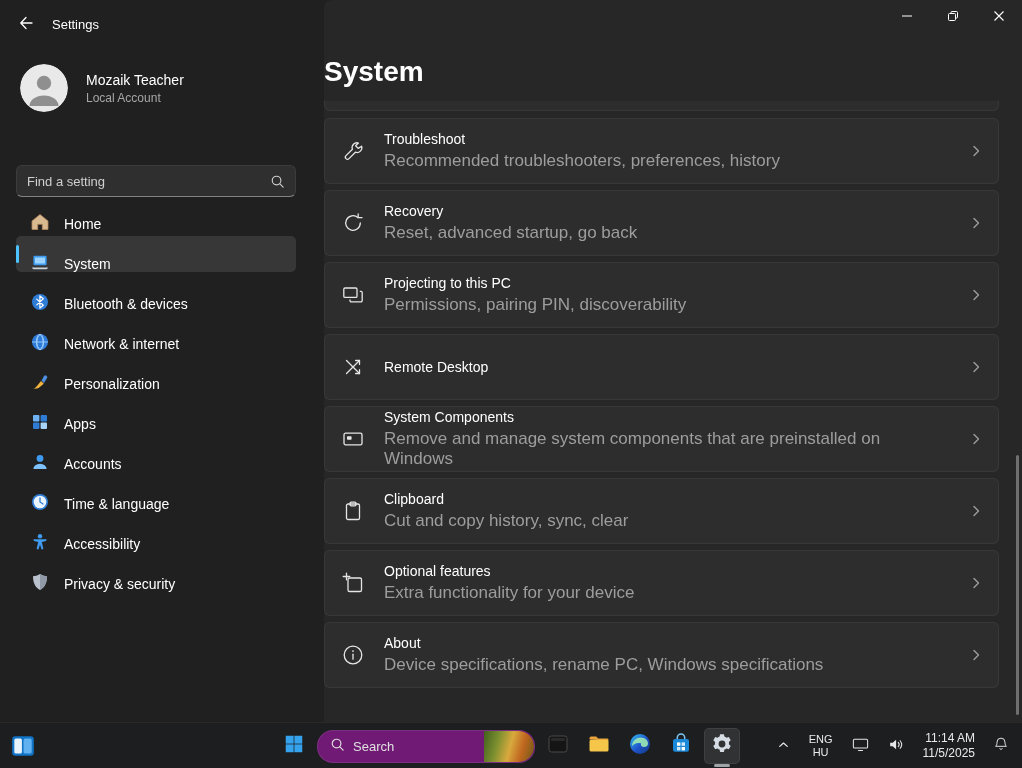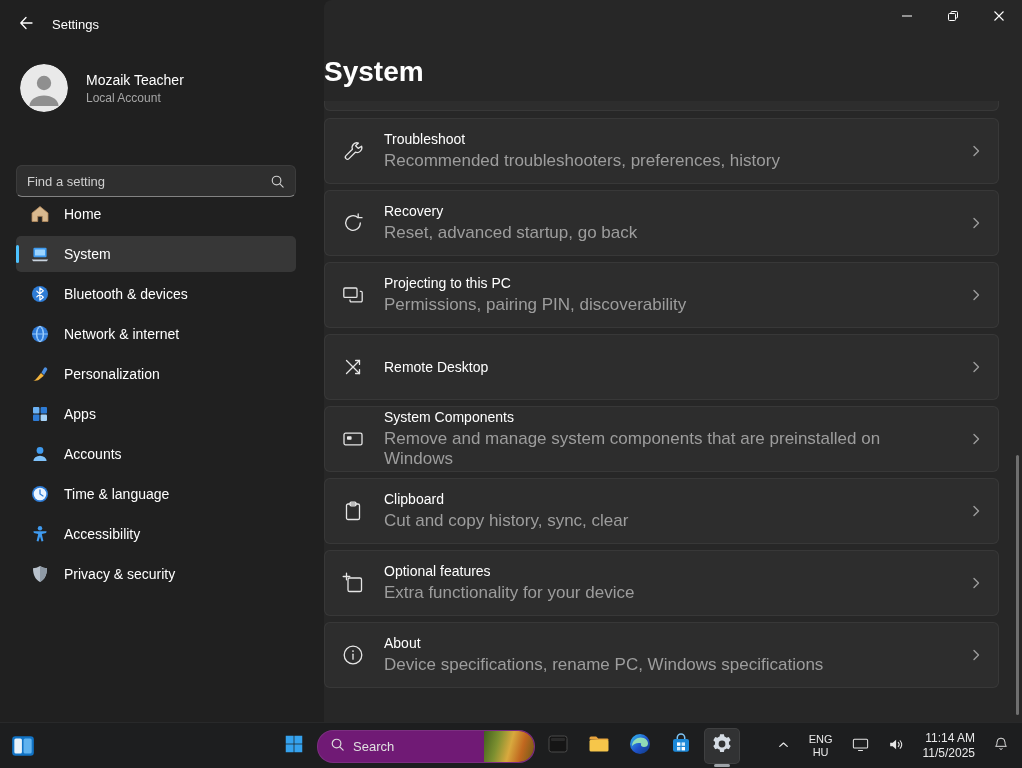--- a/index.html
+++ b/index.html
@@ -23,21 +23,21 @@
   .user-text { margin-left: 18px; }
   .user-name { font-size: 14px; font-weight: normal; color: #fff; }
   .user-type { font-size: 12px; color: #a6a6a6; margin-top: 3px; }
 
   .search-box { position: absolute; left: 16px; top: 93px; width: 280px; height: 32px; background: #2f2f2f; border: 1px solid #3c3c3c; border-bottom: 1px solid #838383; border-radius: 6px; display: flex; align-items: center; margin-top: 24px; }
   .search-box input { flex: 1; background: transparent; border: none; outline: none; color: #fff; font-size: 13px; padding: 0 10px; font-family: "Liberation Sans", sans-serif; }
   .search-box input::placeholder { color: #cfcfcf; }
   .search-box .mag { margin-right: 10px; display: flex; }
 
   .nav { position: absolute; left: 16px; top: 148px; width: 280px; }
-  .nav-item { position: relative; height: 36px; margin-bottom: 4px; display: flex; align-items: center; padding-left: 14px; border-radius: 5px; cursor: pointer; }
+  .nav-item { position: relative; height: 36px; margin-bottom: 4px; display: flex; align-items: flex-end; padding-left: 14px; border-radius: 5px; cursor: pointer; }
   .nav-item.selected { background: #373737; }
   .nav-item.selected::before { content: ""; position: absolute; left: 0; top: 9px; width: 3px; height: 18px; border-radius: 2px; background: #4cc2ff; }
   .nav-icon { width: 20px; height: 20px; flex: none; display: flex; }
   .nav-label { margin-left: 14px; font-size: 14px; color: #fff; }
 
   
   .main-title { position: absolute; left: 324px; top: 56px; font-size: 28px; font-weight: bold; color: #fff; }
   .cards { position: absolute; left: 324px; top: 101px; width: 675px; }
   .card-sliver { height: 10px; background: #2d2d2d; border: 1px solid rgba(255,255,255,0.055); border-top: none; border-radius: 0 0 6px 6px; margin-bottom: 7px; }
   .card { position: relative; height: 66px; margin-bottom: 6px; background: #2d2d2d; border: 1px solid rgba(255,255,255,0.055); border-radius: 6px; display: flex; align-items: center; cursor: pointer; }

